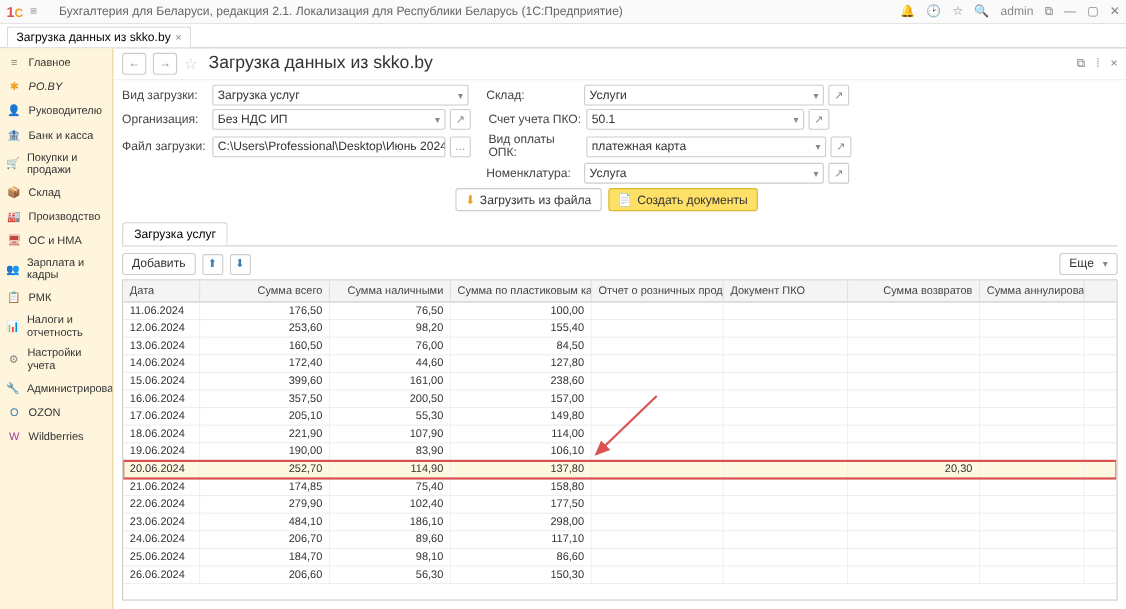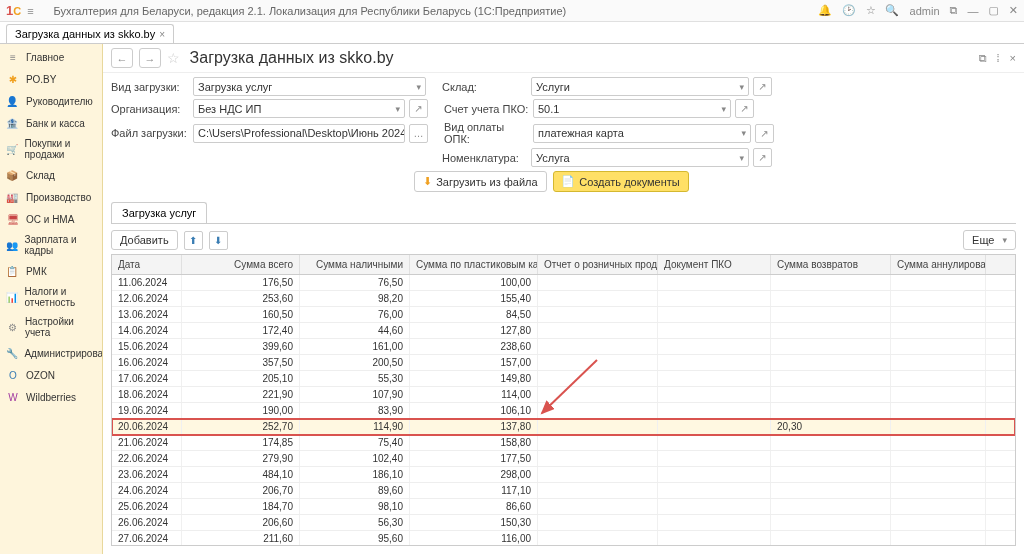--- a/index.html
+++ b/index.html
@@ -41,21 +41,21 @@
 .th { padding: 4px 6px; border-right: 1px solid #e0e0e0; color: #444; font-size: 10px; overflow: hidden; white-space: nowrap; }
 .table-body { flex: 1; overflow-y: auto; }
 .tr { display: flex; border-bottom: 1px solid #eee; }
 .td { padding: 2px 6px; border-right: 1px solid #f0f0f0; color: #333; font-size: 10px; overflow: hidden; white-space: nowrap; }
 .col-date { width: 70px; }
 .col-total { width: 118px; text-align: right; }
 .col-cash { width: 110px; text-align: right; }
 .col-card { width: 128px; text-align: right; }
 .col-report { width: 120px; }
 .col-pko { width: 113px; }
-.col-return { width: 120px; }
+.col-return { width: 120px; text-align: right; }
 .col-annul { width: 95px; text-align: right; }
 .tr.highlighted { background: #fff8e1; outline: 2px solid #d9534f; outline-offset: -1px; }
 .arrow-svg { position: absolute; pointer-events: none; }
 .star { color: #ccc; font-size: 14px; }
 ::-webkit-scrollbar { width: 10px; }
 ::-webkit-scrollbar-thumb { background: #ccc; border-radius: 5px; }
 </style>
 </head>
 <body>
 
@@ -85,21 +85,21 @@
 
 <div class="main">
 
   <div class="sidebar" id="sidebar">
       <div class="sb-item">
         <span class="sb-icon" style="color: rgb(136, 136, 136);">≡</span>
         <span style="font-size: 10px;">Главное</span>
       </div>
       <div class="sb-item">
         <span class="sb-icon" style="color: rgb(240, 160, 32);">✱</span>
-        <span style="font-size: 10px;">РО.BY</span>
+        <span style="font-size: 10px; font-style: italic;">РО.BY</span>
       </div>
       <div class="sb-item">
         <span class="sb-icon" style="color: rgb(136, 136, 136);">👤</span>
         <span style="font-size: 10px;">Руководителю</span>
       </div>
       <div class="sb-item">
         <span class="sb-icon" style="color: rgb(90, 143, 61);">🏦</span>
         <span style="font-size: 10px;">Банк и касса</span>
       </div>
       <div class="sb-item">
@@ -407,30 +407,20 @@
           <div class="tr">
             <div class="td col-date">26.06.2024</div>
             <div class="td col-total">206,60</div>
             <div class="td col-cash">56,30</div>
             <div class="td col-card">150,30</div>
             <div class="td col-report"></div>
             <div class="td col-pko"></div>
             <div class="td col-return"></div>
             <div class="td col-annul"></div>
           </div>
-          <div class="tr">
-            <div class="td col-date">27.06.2024</div>
-            <div class="td col-total">211,60</div>
-            <div class="td col-cash">95,60</div>
-            <div class="td col-card">116,00</div>
-            <div class="td col-report"></div>
-            <div class="td col-pko"></div>
-            <div class="td col-return"></div>
-            <div class="td col-annul"></div>
-          </div>
         </div>
       <svg class="arrow-svg" style="left:425px;top:100px" width="70" height="70">
         <defs>
             <marker id="ah" markerWidth="8" markerHeight="8" refX="6" refY="3" orient="auto">
               <path d="M0,0 L7,3 L0,6 Z" fill="#d9534f"></path>
             </marker>
           </defs>
         <line x1="60" y1="5" x2="5" y2="58" stroke="#d9534f" stroke-width="2" marker-end="url(#ah)"></line>
       </svg>
     </div>

